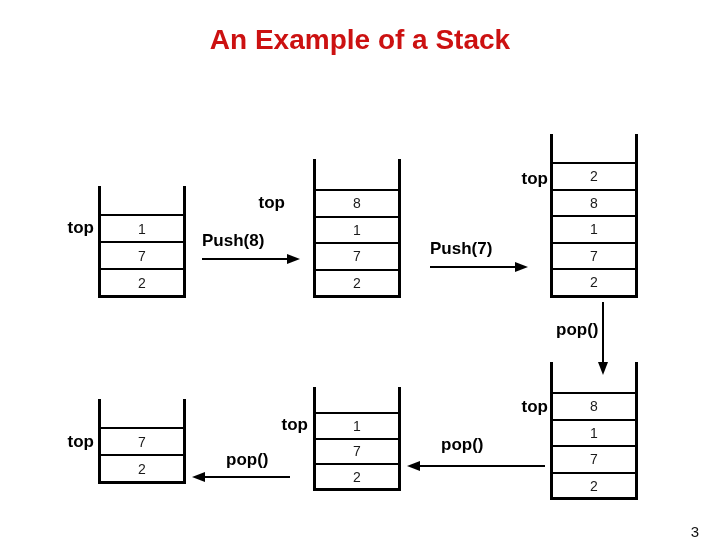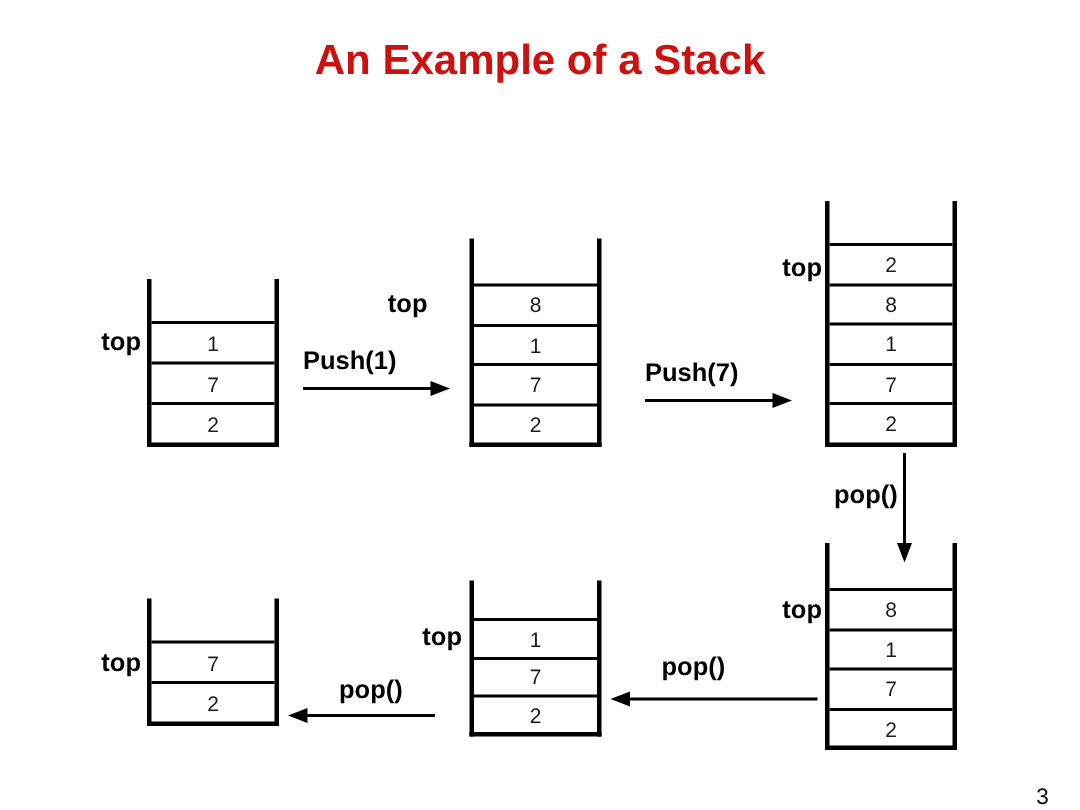--- a/index.html
+++ b/index.html
@@ -80,21 +80,21 @@
     <div class="wall left"></div>
     <div class="wall right"></div>
     <div class="base"></div>
     <div class="cells" style="top:28px;">
         <div class="cell" style="height: 27px;">1</div>
         <div class="cell" style="height: 27px;">7</div>
         <div class="cell" style="height: 27px;">2</div>
       </div>
   </div>
 
-  <div class="op-label" style="left:202px; top:217px;">Push(1)</div>
+  <div class="op-label" style="left:202px; top:217px;">Push(8)</div>
   <div class="arrow-h right" style="left:202px; top:240px; width:98px;">
     <div class="line"></div>
       <div class="head"></div>
   </div>
 
   <div class="top-label" style="left:241px; top:179px;">top</div>
   <div class="stack" style="left:313px; top:145px; height:139px;">
     <div class="wall left"></div>
     <div class="wall right"></div>
     <div class="base"></div>

